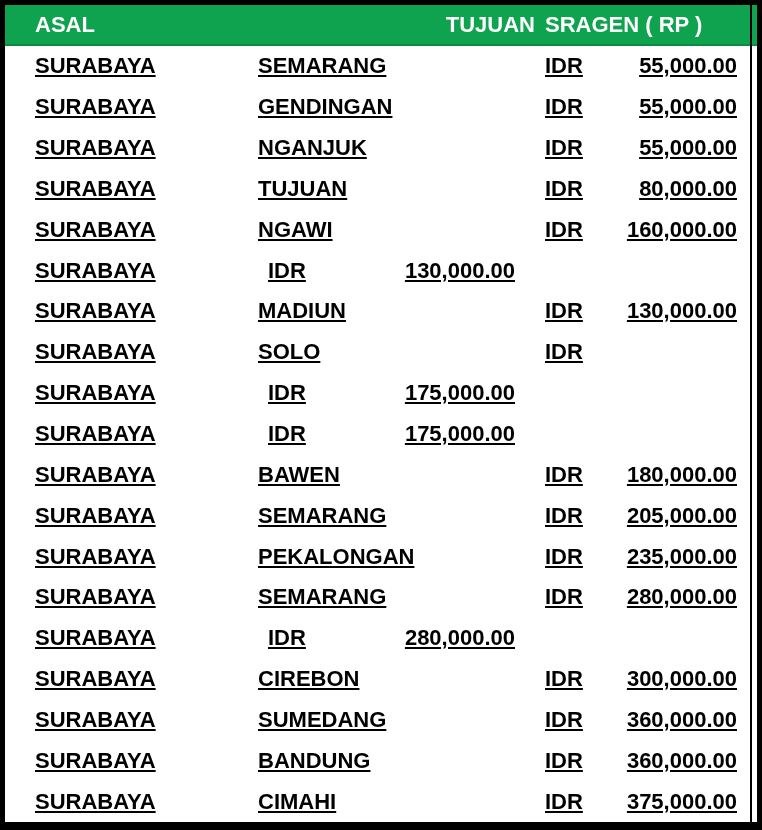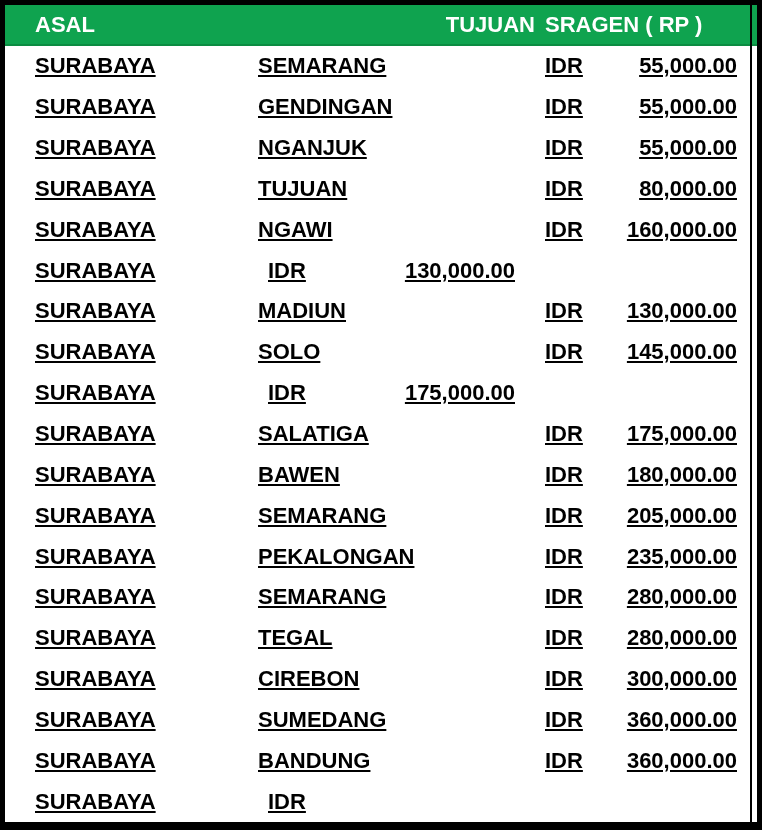--- a/index.html
+++ b/index.html
@@ -139,33 +139,31 @@
     <div class="cell-fare">
       <span>IDR</span>
       <span>130,000.00</span>
     </div>
   </div>
       <div class="table-row grid-row">
     <div class="cell-origin">SURABAYA</div>
     <div class="cell-destination">SOLO</div>
     <div class="cell-fare">
       <span>IDR</span>
-      <span>145,000.00</span>
     </div>
   </div>
       <div class="table-row grid-row">
     <div class="cell-origin">SURABAYA</div>
     <div class="cell-fare">
       <span>IDR</span>
       <span>175,000.00</span>
     </div>
   </div>
       <div class="table-row grid-row">
     <div class="cell-origin">SURABAYA</div>
-    <div class="cell-destination">SALATIGA</div>
     <div class="cell-fare">
       <span>IDR</span>
       <span>175,000.00</span>
     </div>
   </div>
       <div class="table-row grid-row">
     <div class="cell-origin">SURABAYA</div>
     <div class="cell-destination">BAWEN</div>
     <div class="cell-fare">
       <span>IDR</span>
@@ -191,21 +189,20 @@
       <div class="table-row grid-row">
     <div class="cell-origin">SURABAYA</div>
     <div class="cell-destination">SEMARANG</div>
     <div class="cell-fare">
       <span>IDR</span>
       <span>280,000.00</span>
     </div>
   </div>
       <div class="table-row grid-row">
     <div class="cell-origin">SURABAYA</div>
-    <div class="cell-destination">TEGAL</div>
     <div class="cell-fare">
       <span>IDR</span>
       <span>280,000.00</span>
     </div>
   </div>
       <div class="table-row grid-row">
     <div class="cell-origin">SURABAYA</div>
     <div class="cell-destination">CIREBON</div>
     <div class="cell-fare">
       <span>IDR</span>
@@ -223,20 +220,22 @@
       <div class="table-row grid-row">
     <div class="cell-origin">SURABAYA</div>
     <div class="cell-destination">BANDUNG</div>
     <div class="cell-fare">
       <span>IDR</span>
       <span>360,000.00</span>
     </div>
   </div>
       <div class="table-row grid-row">
     <div class="cell-origin">SURABAYA</div>
-    <div class="cell-fare">
-      <span>IDR</span>
+    <div class="cell-destination">CIMAHI</div>
+    <div class="cell-fare">
+      <span>IDR</span>
+      <span>375,000.00</span>
     </div>
   </div>
     </div>
 
   <div class="right-rule"></div>
 </div>
 
 </body></html>

